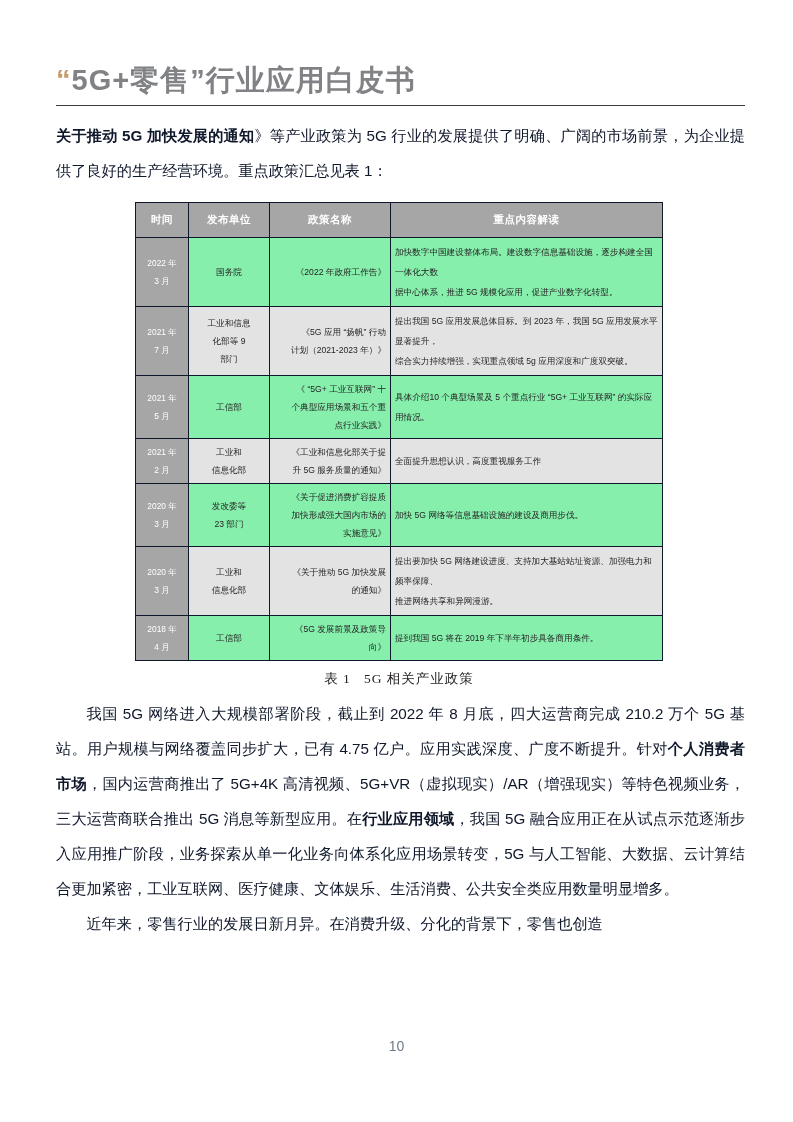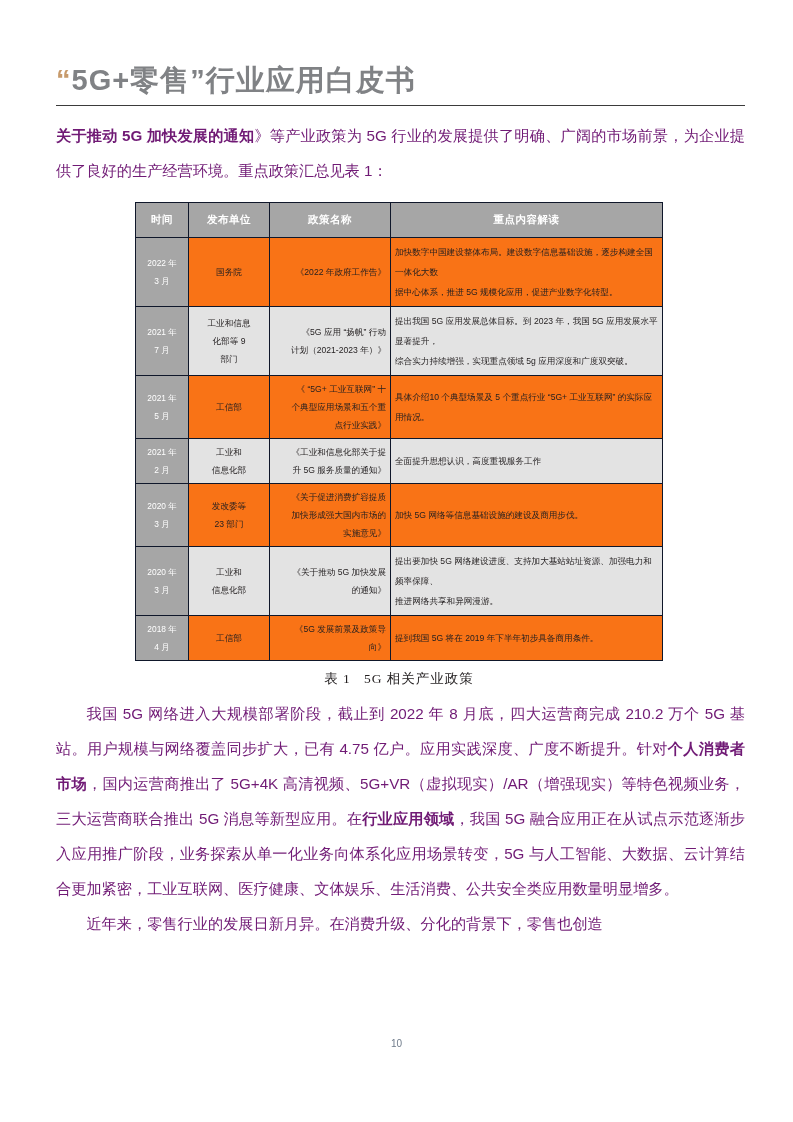--- a/index.html
+++ b/index.html
@@ -48,21 +48,21 @@
     width: 100%;
   }
 
   
   .para {
     font-size: 15.2px;
     line-height: 35px;
     text-align: justify;
     text-justify: inter-ideograph;
     margin: 0;
-    color: #701a75;
+    color: #0f172a;
   }
   .para.lead { margin-top: 12px; }
   .para.indent { text-indent: 2em; }
   .para b, .para strong { font-weight: bold; }
 
   
   .policy-table-wrap {
     margin-top: 14px;
     width: 528px;
     margin-left: 79px;
@@ -112,21 +112,21 @@
     line-height: 18px;
   }
   td.c-desc {
     text-align: left;
     line-height: 20px;
     padding-left: 7px;
     padding-right: 5px;
   }
   tr.band-a td.c-org,
   tr.band-a td.c-name,
-  tr.band-a td.c-desc { background: #f97316; }
+  tr.band-a td.c-desc { background: #86efac; }
   tr.band-b td.c-org,
   tr.band-b td.c-name,
   tr.band-b td.c-desc { background: #e3e3e3; }
 
   .cell-line { display: block; }
 
   
   .table-caption {
     margin-top: 9px;
     text-align: center;
@@ -136,21 +136,21 @@
     letter-spacing: 1px;
   }
 
   
   .page-number {
     position: absolute;
     left: 0;
     right: 0;
     top: 1038px;
     text-align: center;
-    font-size: 10px;
+    font-size: 14px;
     color: #6f7b8a;
   }
 </style>
 </head>
 <body>
 
 <div id="page">
   <div class="page-inner">
 
     <h1 class="doc-title"><span class="q-open">“</span><span>5G+零售</span><span class="q-close">”</span><span>行业应用白皮书</span></h1>

